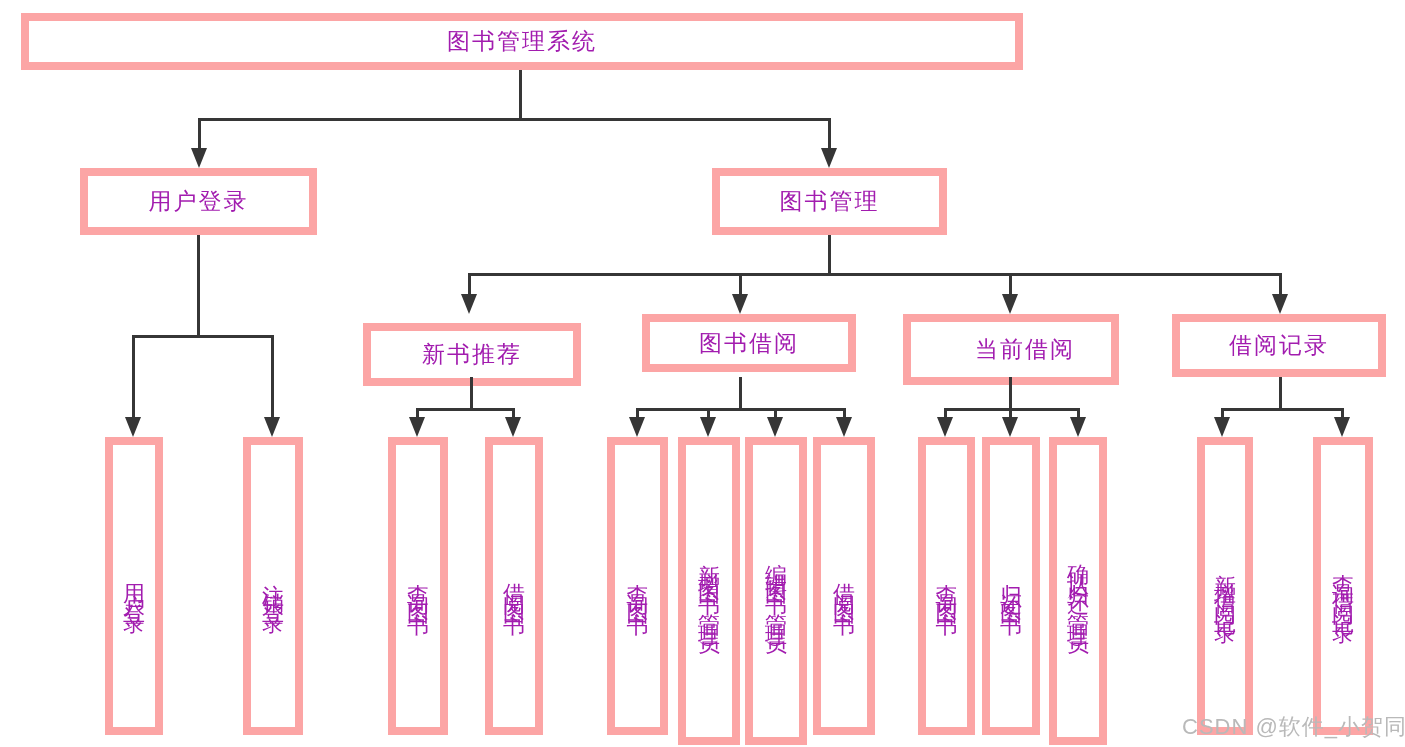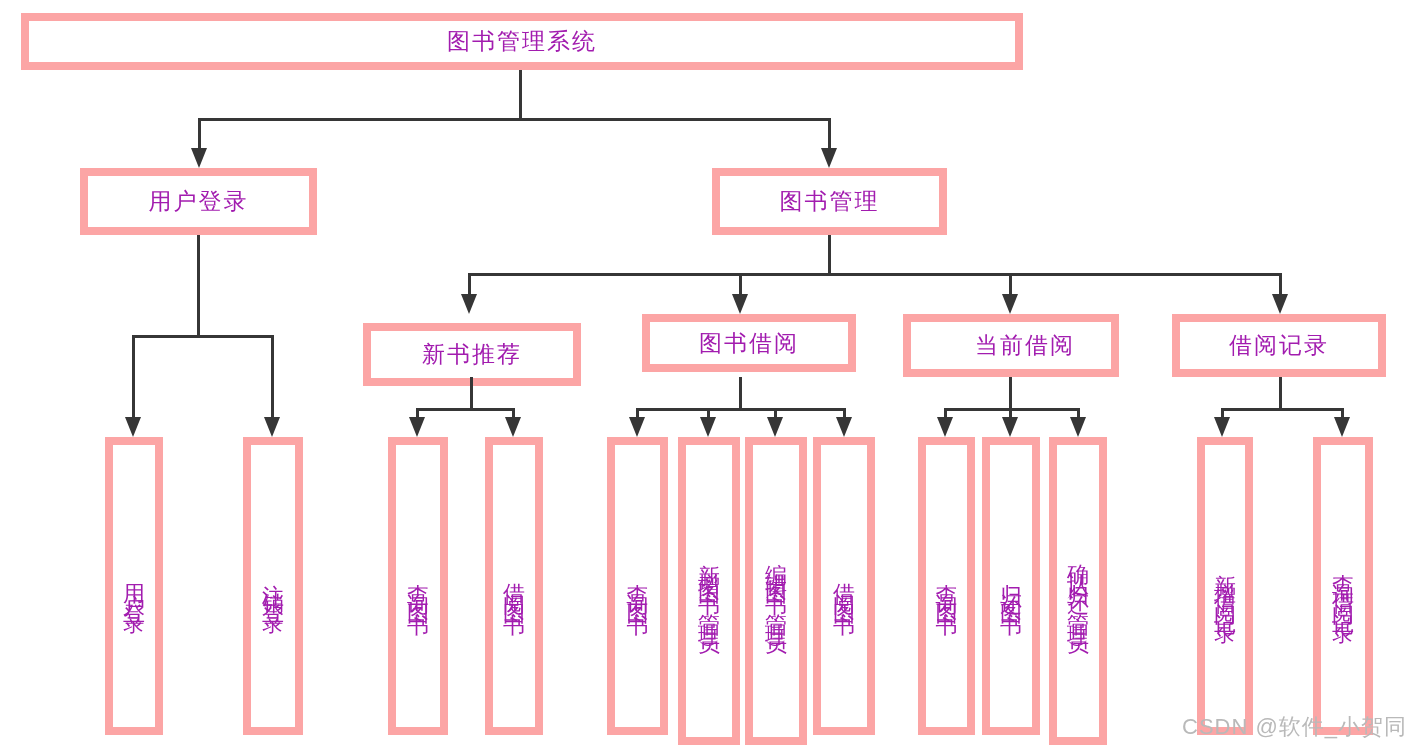--- a/index.html
+++ b/index.html
@@ -81,21 +81,21 @@
   <div class="box hbox" style="left:712px; top:168px; width:235px; height:67px;">
     <span>图书管理</span>
   </div>
 
   <div class="box hbox" style="left:363px; top:314px; width:218px; height:63px;margin-top:9px;">
     <span>新书推荐</span>
   </div>
   <div class="box hbox" style="left:633px; top:314px; width:214px; height:58px;margin-left:9px;">
     <span>图书借阅</span>
   </div>
-  <div class="box hbox" style="left:903px; top:314px; width:216px; height:63px;padding-left:28px;">
+  <div class="box hbox" style="left:903px; top:314px; width:216px; height:71px;padding-left:28px;">
     <span>当前借阅</span>
   </div>
   <div class="box hbox" style="left:1172px; top:314px; width:214px; height:63px;">
     <span>借阅记录</span>
   </div>
 
   <div class="box vbox" style="left:105px; top:437px; width:58px; height:298px;">
     <span class="vtext">用户登录</span>
   </div>
   <div class="box vbox" style="left:243px; top:437px; width:60px; height:298px;">

